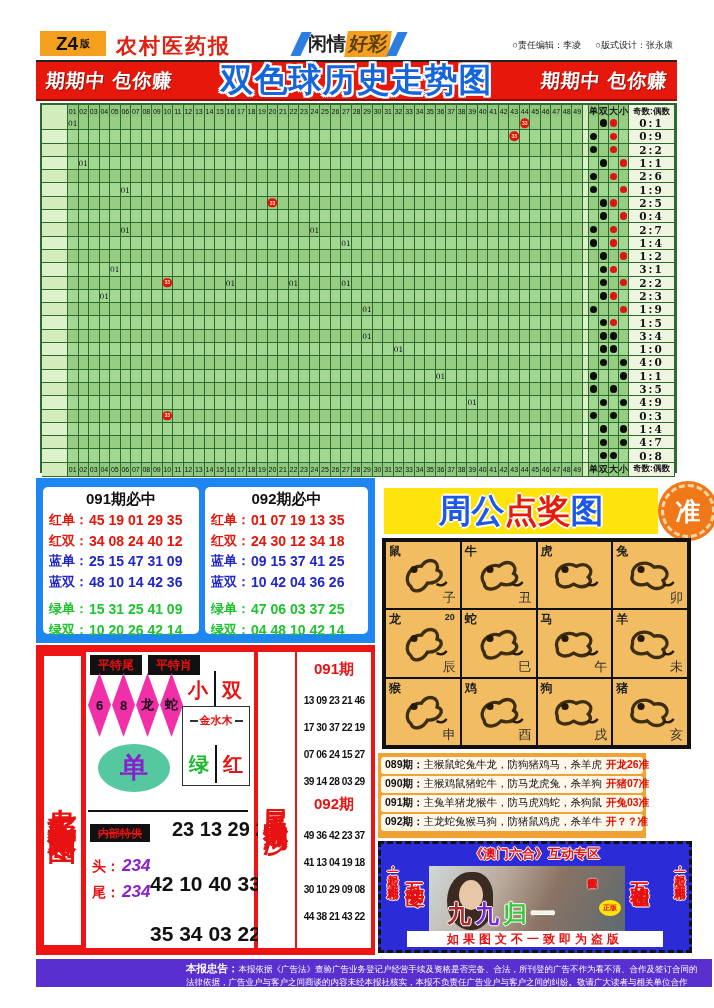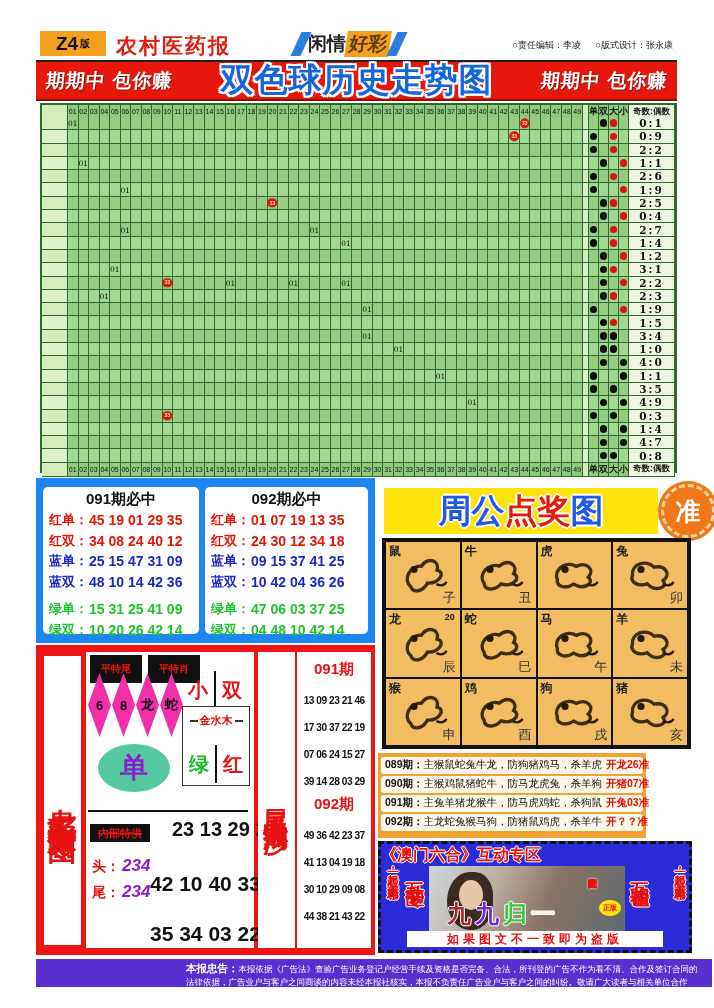--- a/index.html
+++ b/index.html
@@ -97,21 +97,21 @@
   
   #zg-tips{left:0px;top:275px;width:268px;height:85px;background:#f0a232;padding:2px 3px;box-sizing:border-box;}
   .tip-row{height:17.5px;margin:1.5px 0;background:#fff7ea;border-radius:3px;display:flex;align-items:center;
     padding:0 4px;white-space:nowrap;}
   .tip-period{font-size:10.5px;font-weight:bold;color:#111;}
   .tip-text{font-size:10.5px;color:#111;}
   .tip-result{font-size:10.5px;font-weight:bold;color:#e01000;margin-left:4px;}
 
   
   #macau{left:0px;top:363px;width:314px;height:112px;background:#2b2bd8;border:3px dashed #111;box-sizing:border-box;}
-  #macau-title{position:absolute;left:0;top:1px;width:100%;text-align:left;font-size:16px;font-weight:bold;color:#e80f0f;
+  #macau-title{position:absolute;left:0;top:1px;width:100%;text-align:center;font-size:13px;font-weight:bold;color:#e80f0f;
     text-shadow:-1px 0 0 #fff,1px 0 0 #fff,0 -1px 0 #fff,0 1px 0 #fff;}
   .vtext{writing-mode:vertical-rl;text-orientation:upright;color:#e80f0f;font-weight:bold;
     text-shadow:-1px 0 0 #fff,1px 0 0 #fff,0 -1px 0 #fff,0 1px 0 #fff;}
   #mc-l1{left:3px;top:21px;height:84px;font-size:12px;}
   #mc-l2{left:21px;top:24px;height:80px;font-size:19px;letter-spacing:2px;}
   #mc-r1{left:246px;top:24px;height:80px;font-size:19px;letter-spacing:2px;}
   #mc-r2{left:290px;top:21px;height:84px;font-size:12px;}
   #mc-photo{left:48px;top:22px;width:196px;height:66px;background:linear-gradient(115deg,#cfd8da 0%,#b9aa9c 35%,#8a7364 60%,#5e6a70 100%);overflow:hidden;}
   #mc-photo .hair{position:absolute;left:18px;top:6px;width:46px;height:58px;background:#3a2a22;border-radius:50% 40% 45% 50%;}
   #mc-photo .face{position:absolute;left:30px;top:14px;width:24px;height:30px;background:#e8c6a8;border-radius:50%;}
@@ -122,22 +122,22 @@
   #mc-stamp{position:absolute;right:4px;top:34px;background:#ffe30c;border-radius:50%;
     font-size:7px;color:#e80f0f;font-weight:bold;padding:3px 4px;}
   #mc-bottom{position:absolute;left:26px;bottom:3px;width:256px;height:16px;background:#fff;
     display:flex;align-items:center;justify-content:center;font-size:12px;font-weight:bold;color:#e80f0f;letter-spacing:4px;}
 
   
   #red-panel{left:36px;top:645px;width:339px;height:310px;background:#ee1414;}
   #qxc-strip{left:8px;top:11px;width:37px;height:289px;background:#fff;display:flex;align-items:center;justify-content:center;}
   #qxc-strip span{writing-mode:vertical-rl;text-orientation:upright;font-size:29px;font-weight:bold;color:#e81212;letter-spacing:4px;}
   #qxc-mid{left:50px;top:7px;width:168px;height:296px;background:#fff;}
-  .ptk-box{position:absolute;top:3px;width:52px;height:28px;background:#111;color:#e81212;
-    font-size:10px;font-weight:bold;display:flex;align-items:center;justify-content:center;}
+  .ptk-box{position:absolute;top:3px;width:52px;height:20px;background:#111;color:#e81212;
+    font-size:12px;font-weight:bold;display:flex;align-items:center;justify-content:center;}
   #ptk1{left:4px;} #ptk2{left:62px;}
   .diamond{position:absolute;top:21px;width:23px;height:64px;background:#f02fa8;
     clip-path:polygon(50% 0,100% 50%,50% 100%,0 50%);display:flex;align-items:center;justify-content:center;
     color:#111;font-size:13px;font-weight:bold;}
   #xs-box{left:100px;top:24px;width:58px;height:28px;display:flex;align-items:center;justify-content:center;}
   #xs-box .ch{font-size:20px;font-weight:bold;color:#e81212;}
   .vline{width:2px;height:38px;background:#111;margin:0 6px;}
   #jsm-box{left:96px;top:54px;width:68px;height:80px;background:#fff;border:1px solid #333;box-sizing:border-box;}
   #jsm-top{position:absolute;top:6px;width:100%;text-align:center;font-size:11px;font-weight:bold;color:#e81212;}
   #jsm-top:before,#jsm-top:after{content:"";display:inline-block;width:8px;height:2px;background:#333;vertical-align:middle;margin:0 2px;}

